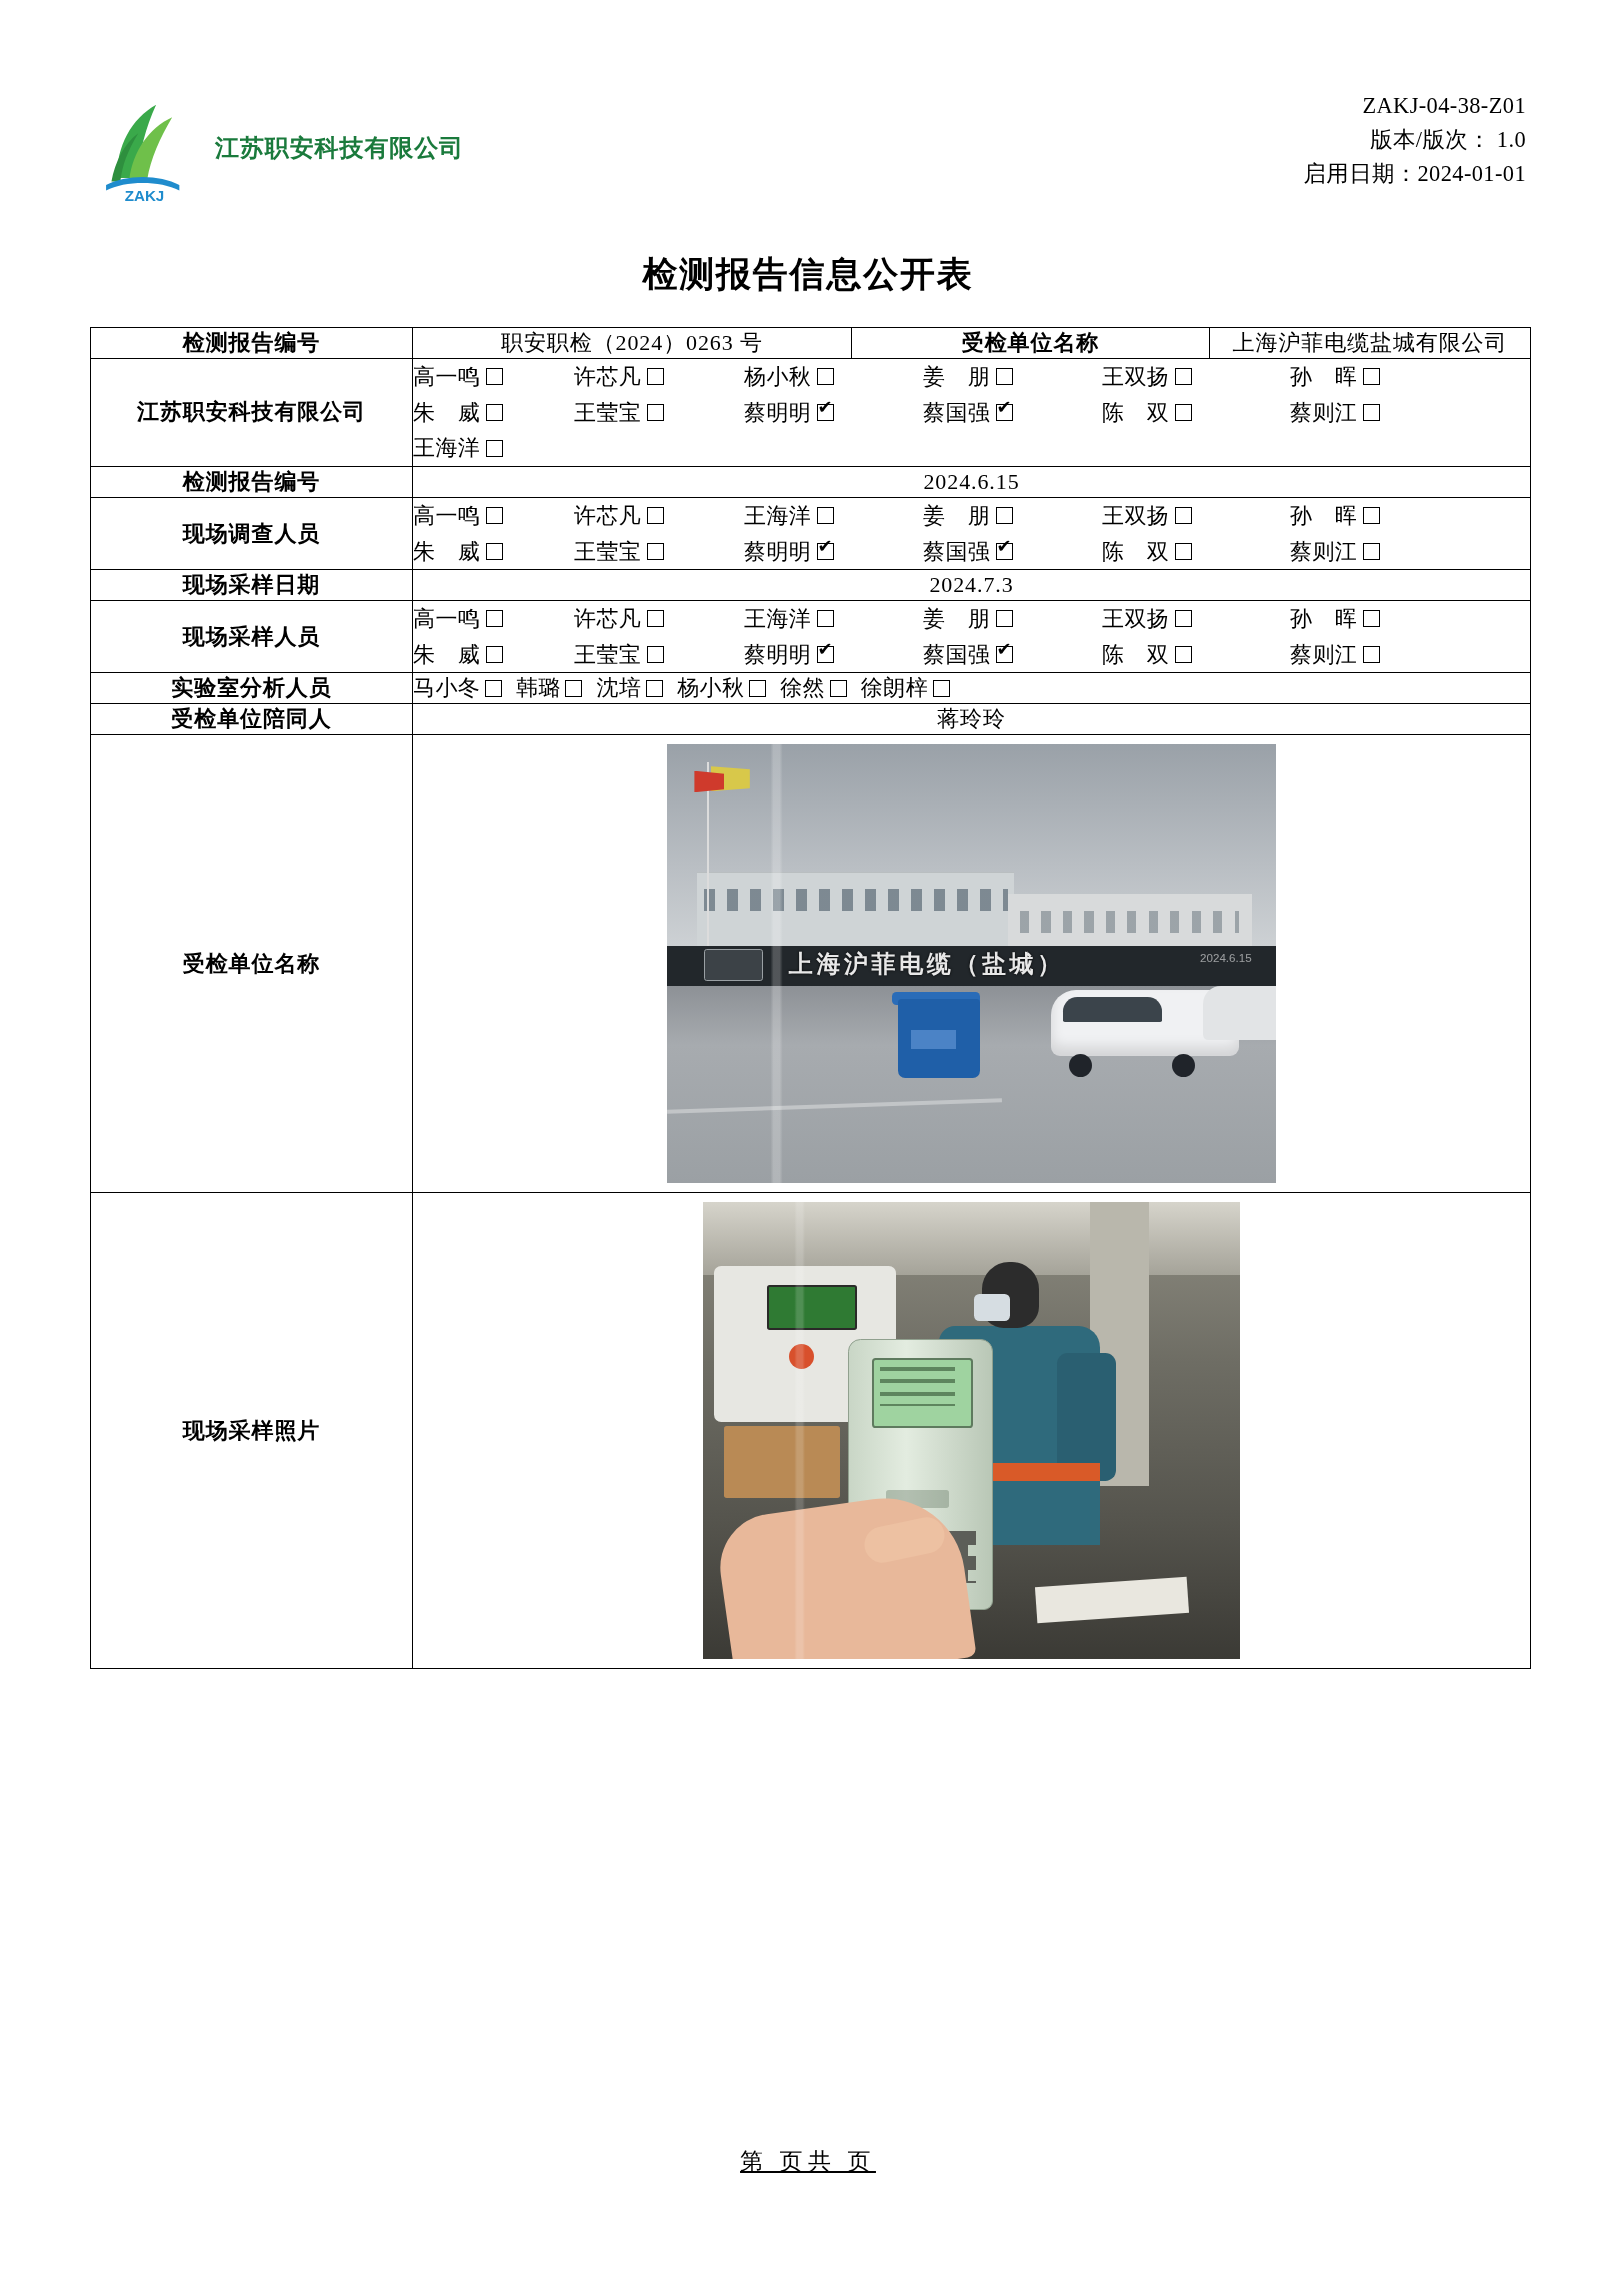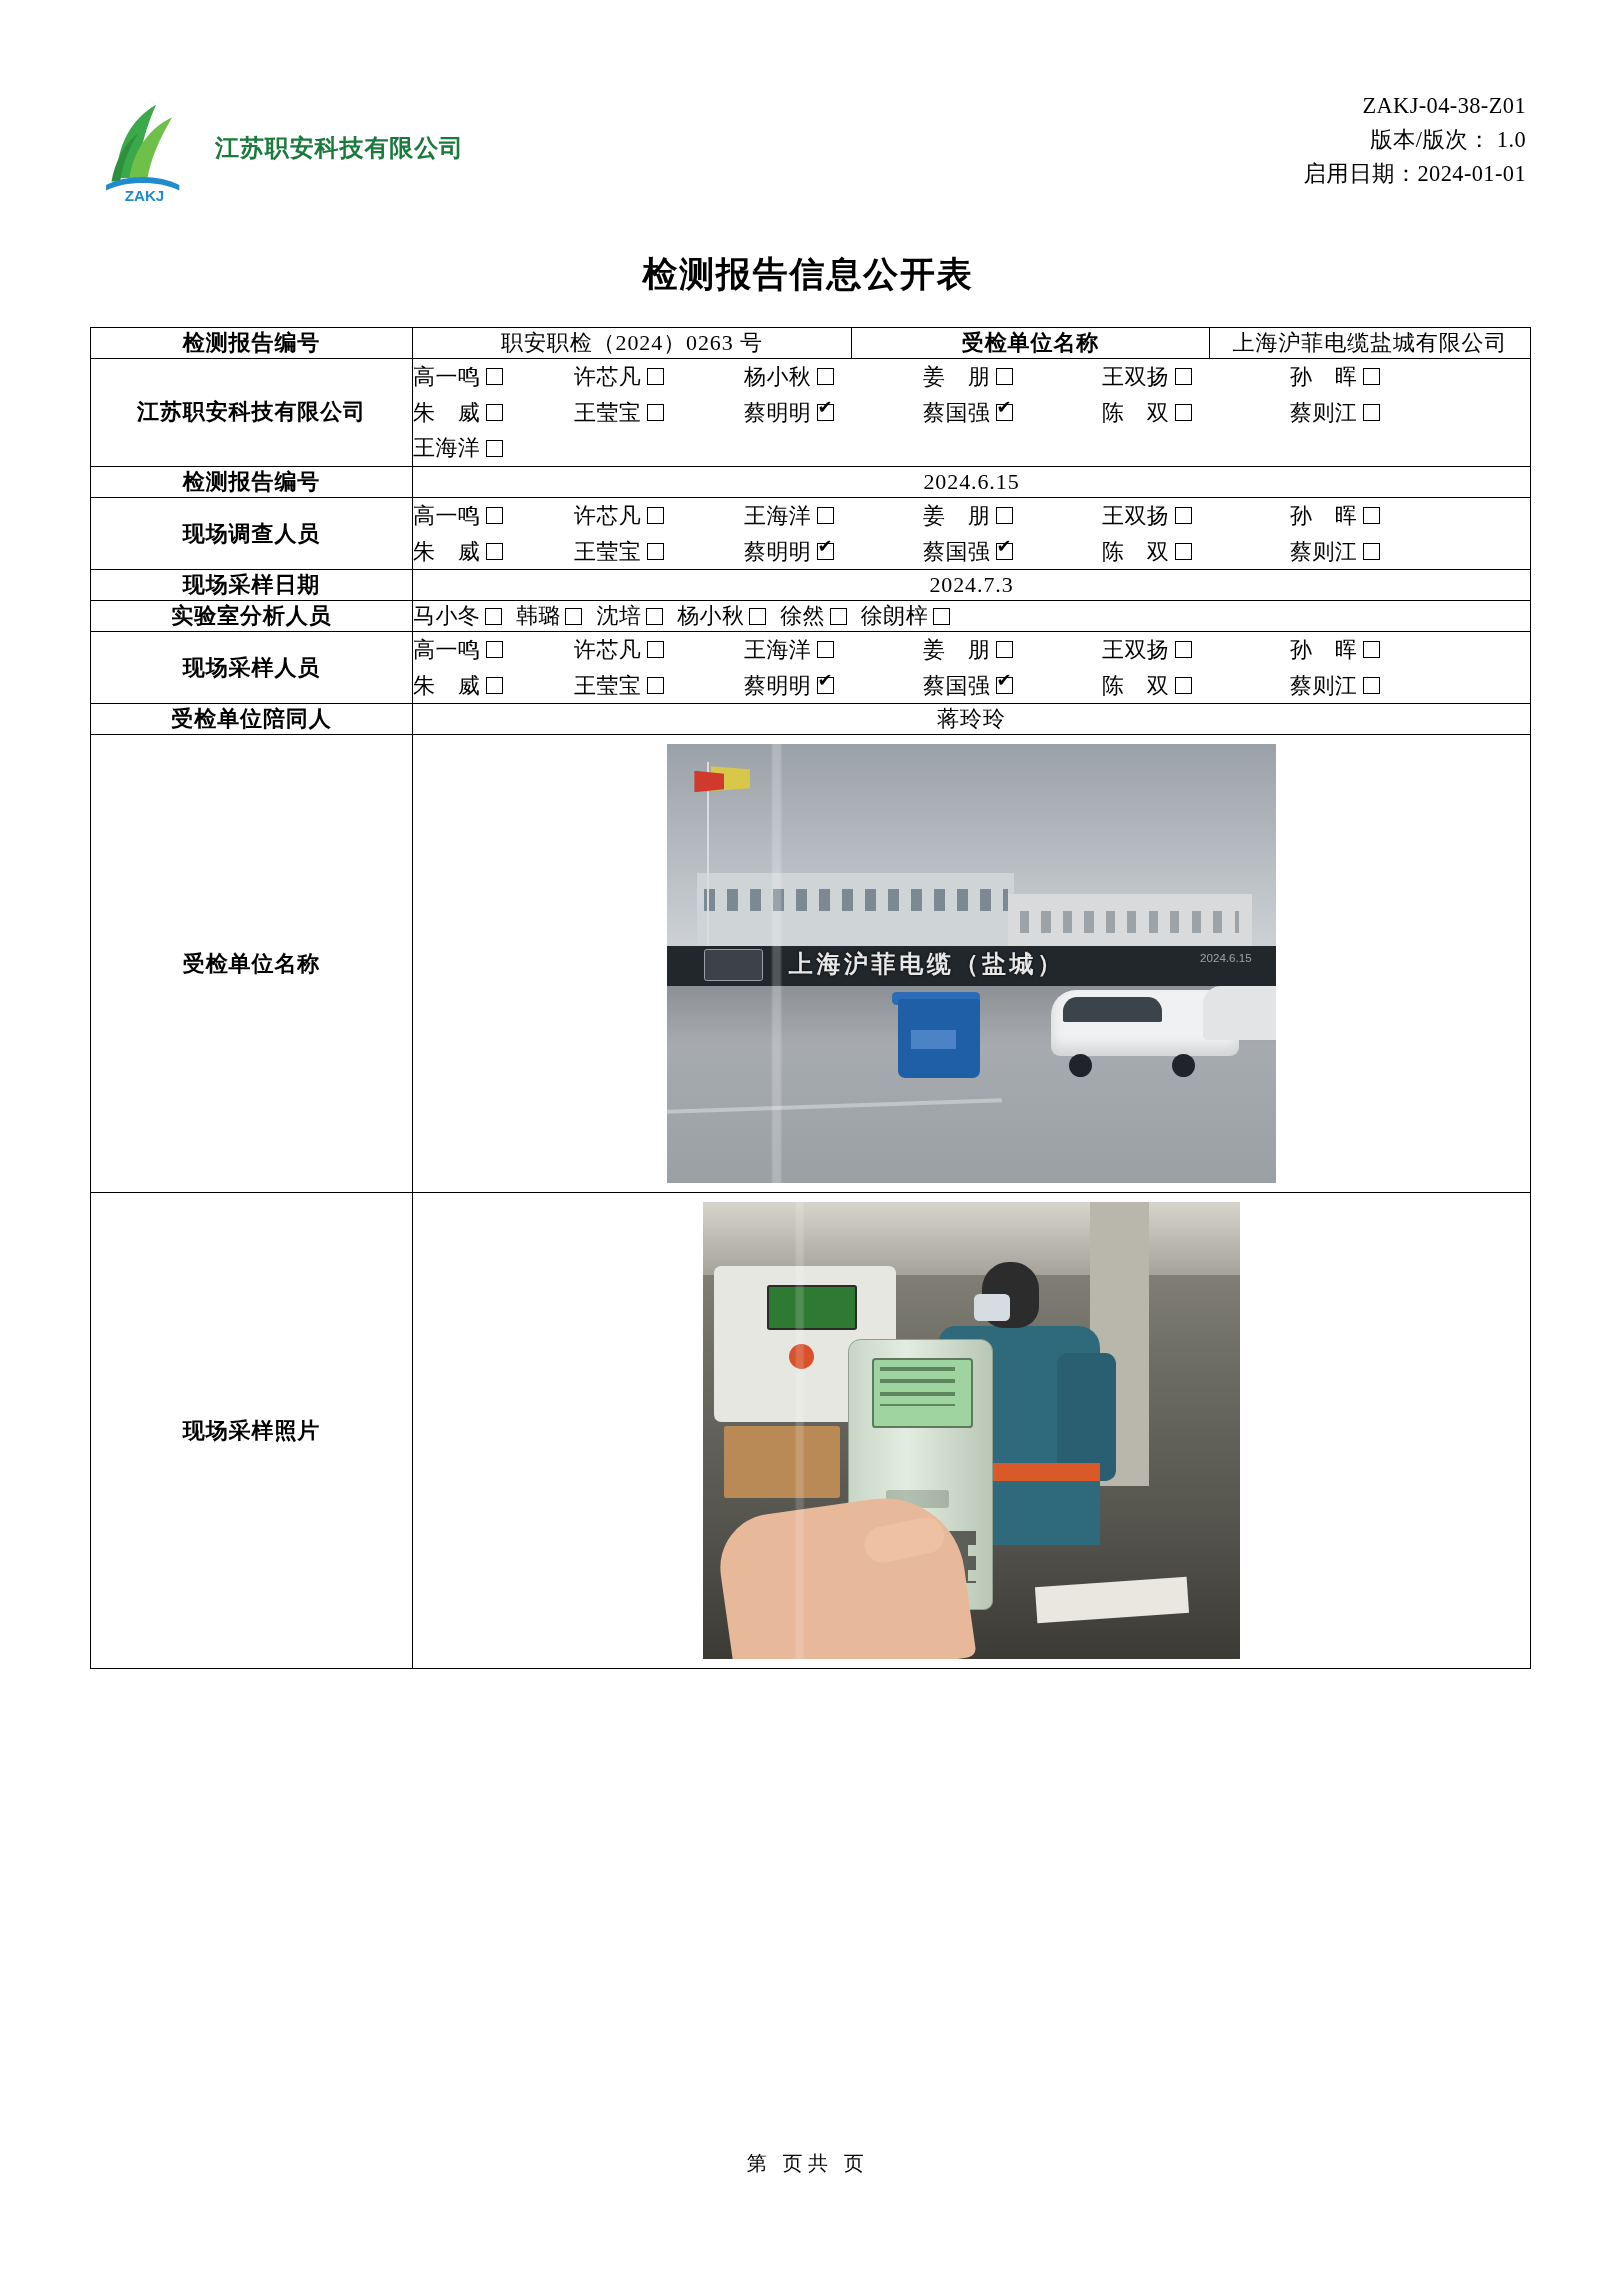--- a/index.html
+++ b/index.html
@@ -413,22 +413,23 @@
     margin-top: 18px;
     font-size: 21.5px;
     letter-spacing: 0.4px;
     padding-left: 29px;
   }
   .footer {
     position: absolute;
     left: 0; right: 0;
     bottom: 116px;
     text-align: center;
-    font-size: 20px;
+    font-size: 23px;
     letter-spacing: 5.4px;
+    text-decoration: underline;
   }
 </style>
 </head>
 <body>
 
 <div class="page">
 
   <div class="header">
     <div class="header-left">
       <div class="logo">
@@ -587,24 +588,20 @@
                 <span class="box"></span>
               </div>
             </div>
           </td>
       </tr>
       <tr>
         <td class="lbl">现场采样日期</td>
         <td class="val-center" colspan="3">2024.7.3</td>
       </tr>
       <tr>
-        <td class="lbl">实验室分析人员</td>
-        <td class="lab-line" colspan="3" id="lab-staff"><span>马小冬</span><span class="box"></span><span>韩璐</span><span class="box"></span><span>沈培</span><span class="box"></span><span>杨小秋</span><span class="box"></span><span>徐然</span><span class="box"></span><span>徐朗梓</span><span class="box"></span></td>
-      </tr>
-      <tr>
         <td class="lbl">现场采样人员</td>
         <td class="member-block" colspan="3" id="sampling-staff">
             <div class="mrow">
               <div class="mcell" style="width: 161px;">
                 <span class="name-sp">高一鸣</span>
                 <span class="box"></span>
               </div>
               <div class="mcell" style="width: 170px;">
                 <span class="name-sp">许芯凡</span>
                 <span class="box"></span>
@@ -646,20 +643,24 @@
               <div class="mcell" style="width: 188px;">
                 <span class="name-sp">陈　双</span>
                 <span class="box"></span>
               </div>
               <div class="mcell" style="width: 179px;">
                 <span class="name-sp">蔡则江</span>
                 <span class="box"></span>
               </div>
             </div>
           </td>
+      </tr>
+      <tr>
+        <td class="lbl">实验室分析人员</td>
+        <td class="lab-line" colspan="3" id="lab-staff"><span>马小冬</span><span class="box"></span><span>韩璐</span><span class="box"></span><span>沈培</span><span class="box"></span><span>杨小秋</span><span class="box"></span><span>徐然</span><span class="box"></span><span>徐朗梓</span><span class="box"></span></td>
       </tr>
       <tr>
         <td class="lbl">受检单位陪同人</td>
         <td class="val-center" colspan="3">蒋玲玲</td>
       </tr>
       <tr>
         <td class="lbl">受检单位名称</td>
         <td class="photo-cell" colspan="3">
           <div class="photo-wrap">
             <div class="photo1">

